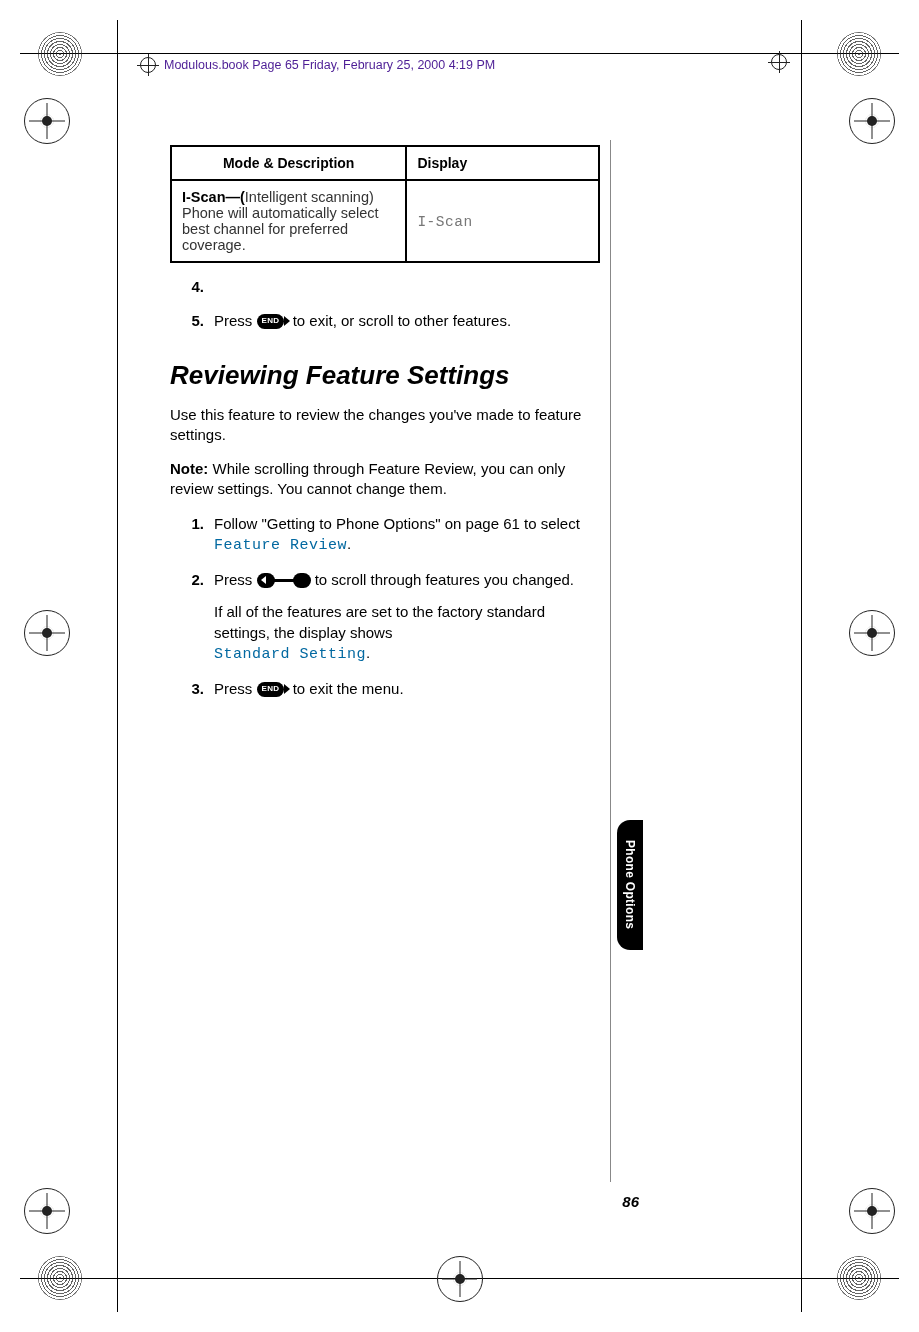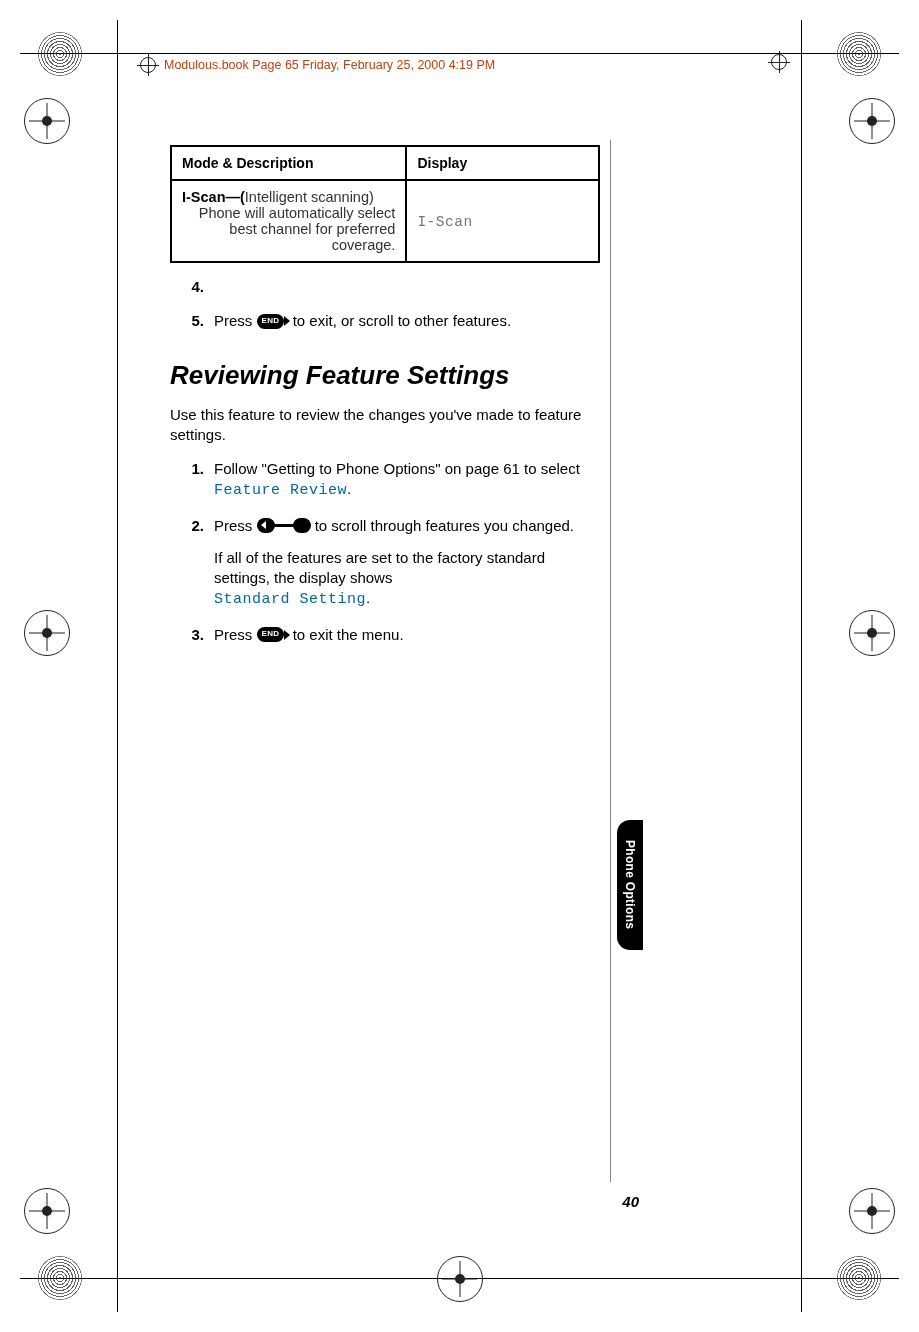--- a/index.html
+++ b/index.html
@@ -39,21 +39,21 @@
   }
   .header-line {
     position: absolute;
     top: 54px;
     left: 140px;
     right: 140px;
     height: 22px;
     display: flex;
     align-items: center;
     font-size: 12.5px;
-    color: #c2410c;
+    color: #4c1d95;
   }
   .header-line .tick { width:14px; height:14px; border-radius:50%; background:#fff; border:1px solid #222; position:relative; margin-right:8px;}
   .header-line .tick::before { content:""; position:absolute; left:50%; top:-4px; width:1px; height:22px; background:#222;}
   .header-line .tick::after { content:""; position:absolute; top:50%; left:-4px; height:1px; width:22px; background:#222;}
   .header-right-tick { position:absolute; right:-8px; top:0; width:14px; height:14px; border-radius:50%; background:#fff; border:1px solid #222;}
   .header-right-tick::before{content:""; position:absolute; left:50%; top:-4px; width:1px; height:22px; background:#222;}
   .header-right-tick::after{content:""; position:absolute; top:50%; left:-4px; height:1px; width:22px; background:#222;}
 
   .content {
     position: absolute;
@@ -73,21 +73,21 @@
     text-align: left;
   }
   table.mode th {
     font-weight: bold;
     font-style: normal;
     background: #fff;
     font-family: Verdana, Arial, sans-serif;
     font-size: 14px;
   }
   .mode-label { font-weight: bold; font-family: Verdana, Arial, sans-serif;}
-  .mode-desc { font-family: Verdana, Arial, sans-serif; color:#333;text-align:right;}
+  .mode-desc { font-family: Verdana, Arial, sans-serif; color:#333;}
   .lcd { font-family: "Courier New", monospace; letter-spacing: 0.5px; color:#777; }
   .lcd-inline { font-family: "Courier New", monospace; letter-spacing: 0.5px; color:#0369a1; }
 
   ol.steps { list-style: none; padding: 0; margin: 14px 0 0 0; }
   ol.steps > li { display:flex; margin-bottom: 14px; font-size: 15px; line-height: 1.35; }
   ol.steps > li > .num { font-weight: bold; width: 34px; flex-shrink:0; text-align:right; padding-right:10px;}
   ol.steps > li > .body { flex:1; }
   ol.steps .para { margin-top: 12px; }
 
   h2.section {
@@ -198,21 +198,21 @@
   <span class="header-right-tick"></span>
 </div>
 
 <div class="gutter-line"></div>
 
 <div class="content">
 
   <table class="mode">
     <tbody>
         <tr>
-      <th style="width:55%;">Mode &amp; Description</th>
+      <th style="width:55%;text-align:center;">Mode &amp; Description</th>
       <th>Display</th>
     </tr>
     <tr>
       <td>
         <span class="mode-label">I-Scan—(</span><span class="mode-desc">Intelligent scanning)</span>
         <div class="mode-desc">Phone will automatically select best channel for preferred coverage.</div>
       </td>
       <td style="vertical-align:middle;border-radius:6px;">
         <span class="lcd">I-Scan</span>
       </td>
@@ -231,20 +231,23 @@
         <span class="key-pill arrow-r">END</span>&nbsp;
         <span> to exit, or scroll to other features.</span>
       </span>
     </li>
   </ol>
 
   <h2 class="section">Reviewing Feature Settings</h2>
 
   <p class="flow">Use this feature to review the changes you've made to feature settings.</p>
 
+  <p class="flow">
+    <span class="note-label">Note:</span><span> While scrolling through Feature Review, you can only review settings. You cannot change them.</span>
+  </p>
 
   <ol class="steps">
     <li>
       <span class="num">1.</span>
       <span class="body">
         <span>Follow "Getting to Phone Options" on page 61 to select </span><span class="lcd-inline">Feature Review</span><span>.</span>
       </span>
     </li>
     <li>
       <span class="num">2.</span>
@@ -264,13 +267,13 @@
         <span>Press </span>
         <span class="key-pill arrow-r">END</span>&nbsp;
         <span> to exit the menu.</span>
       </span>
     </li>
   </ol>
 
 </div>
 
 <div class="side-tab">Phone Options</div>
-<div class="page-num">40</div>
+<div class="page-num">86</div>
 
 </body></html>

